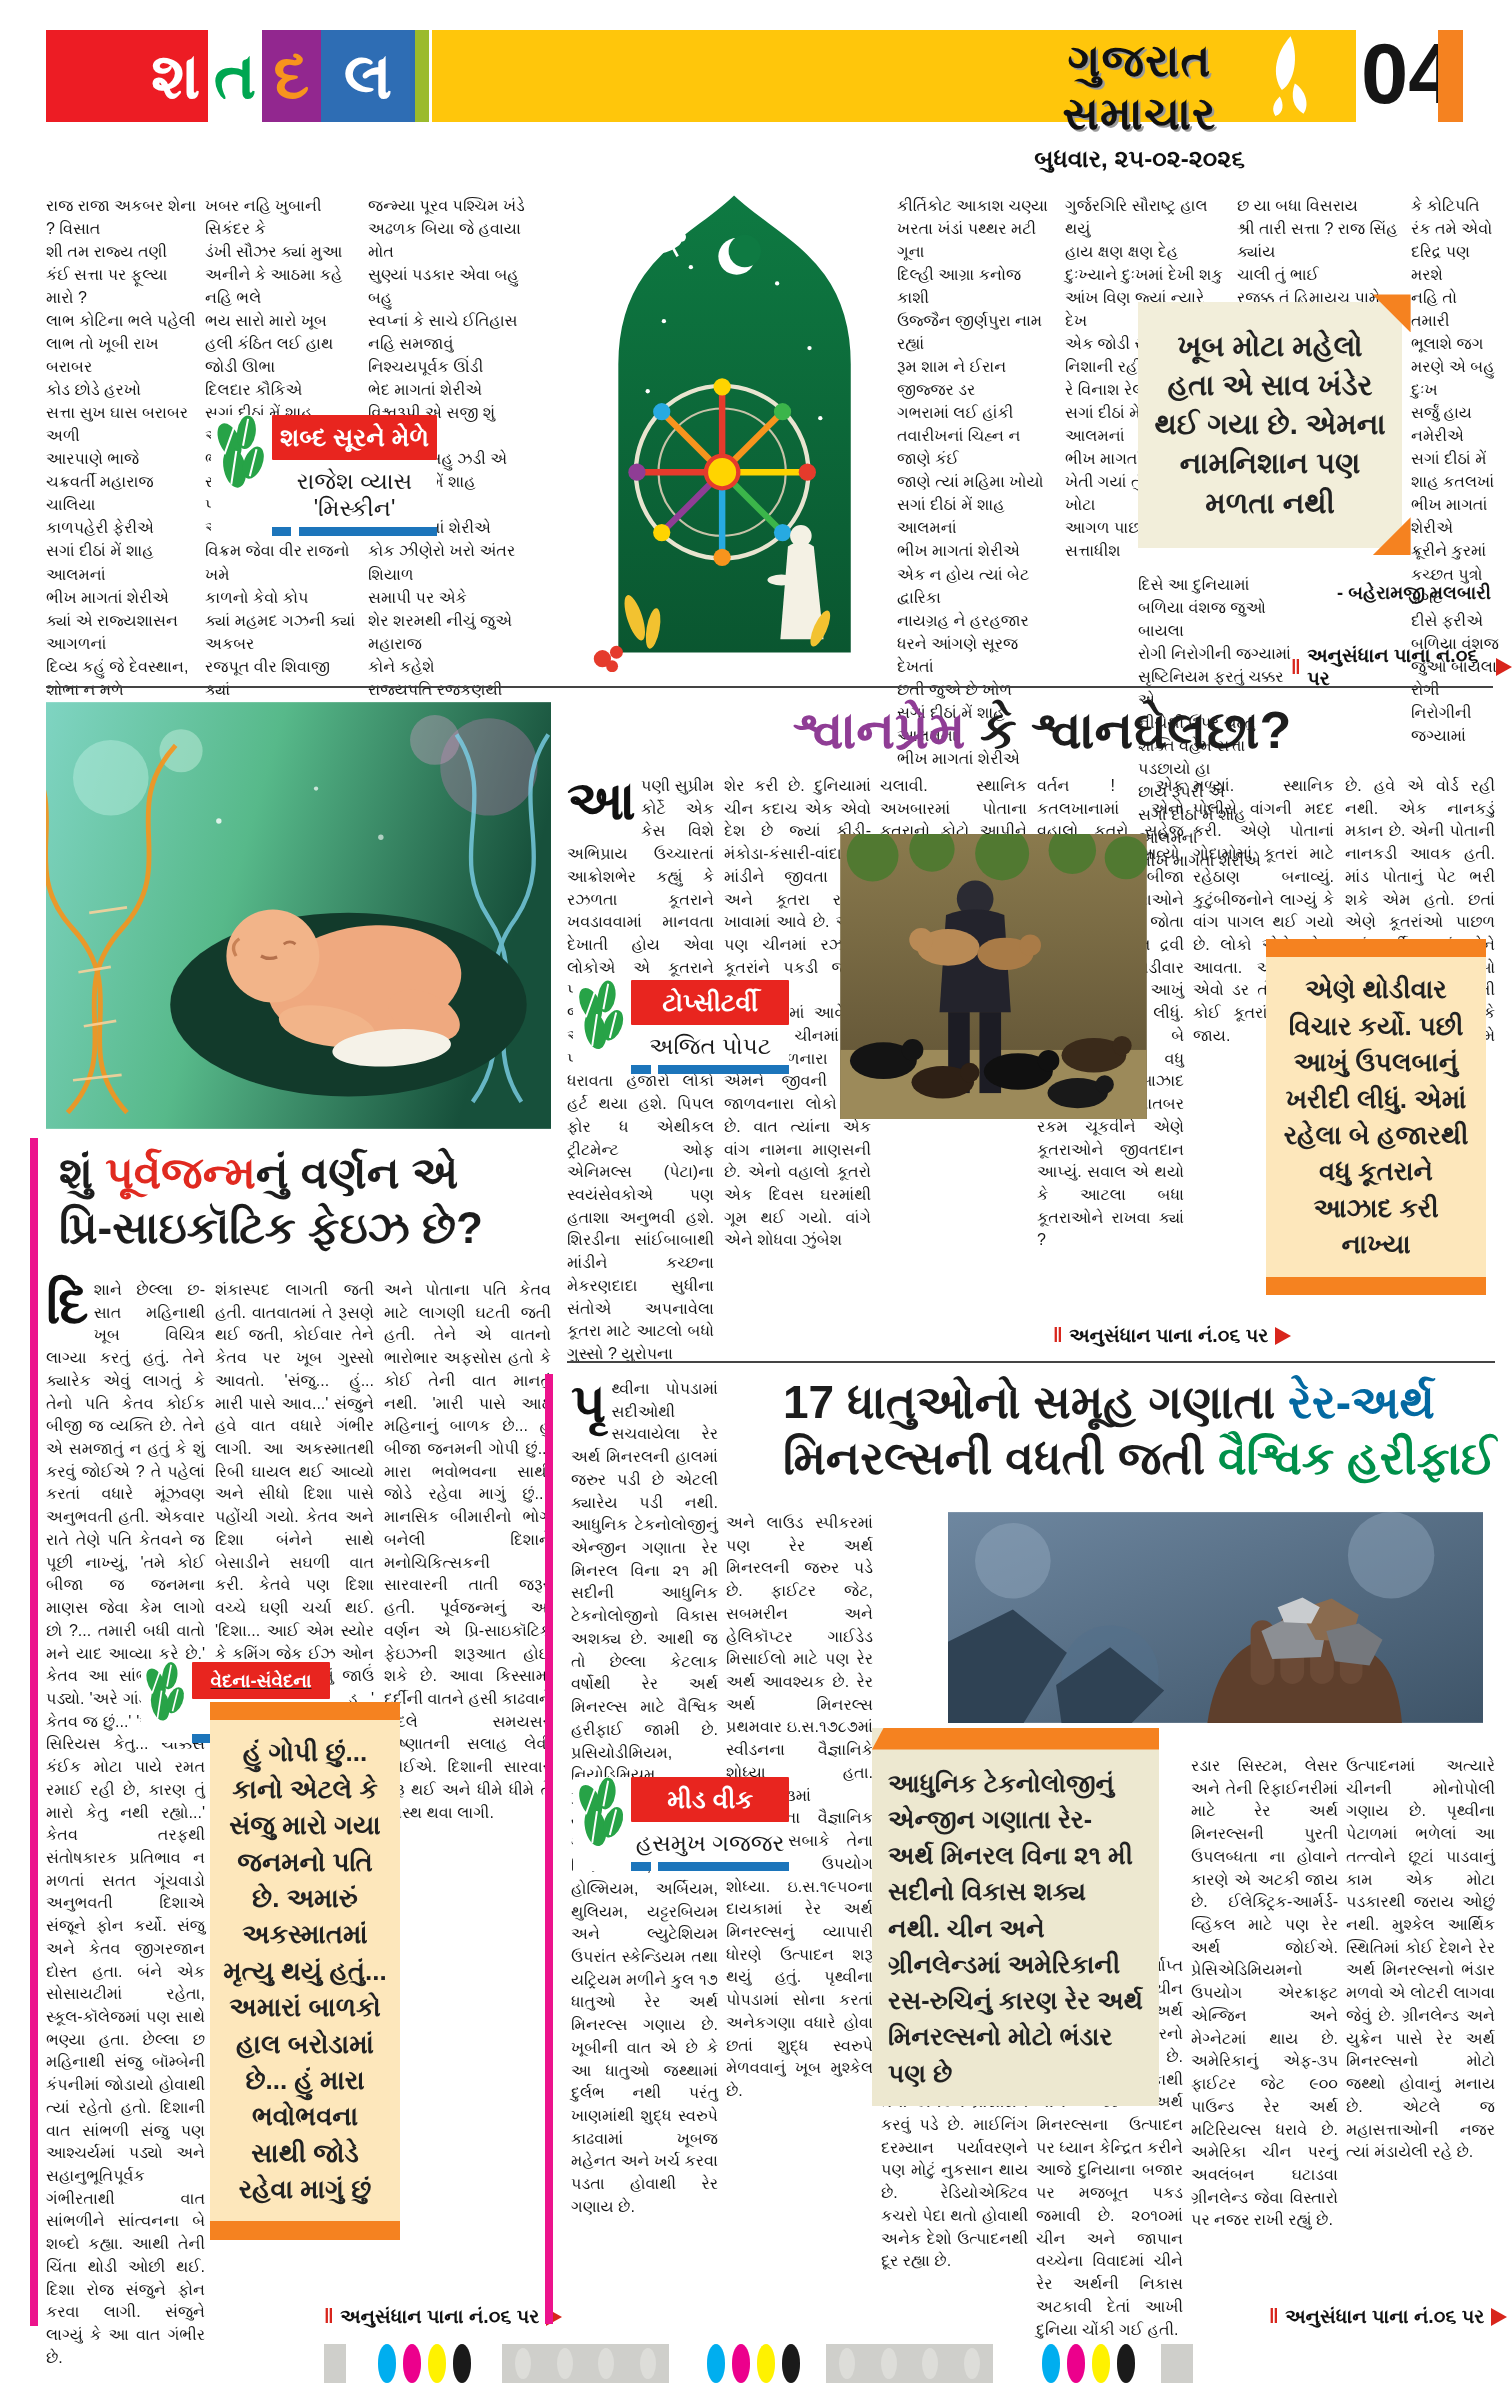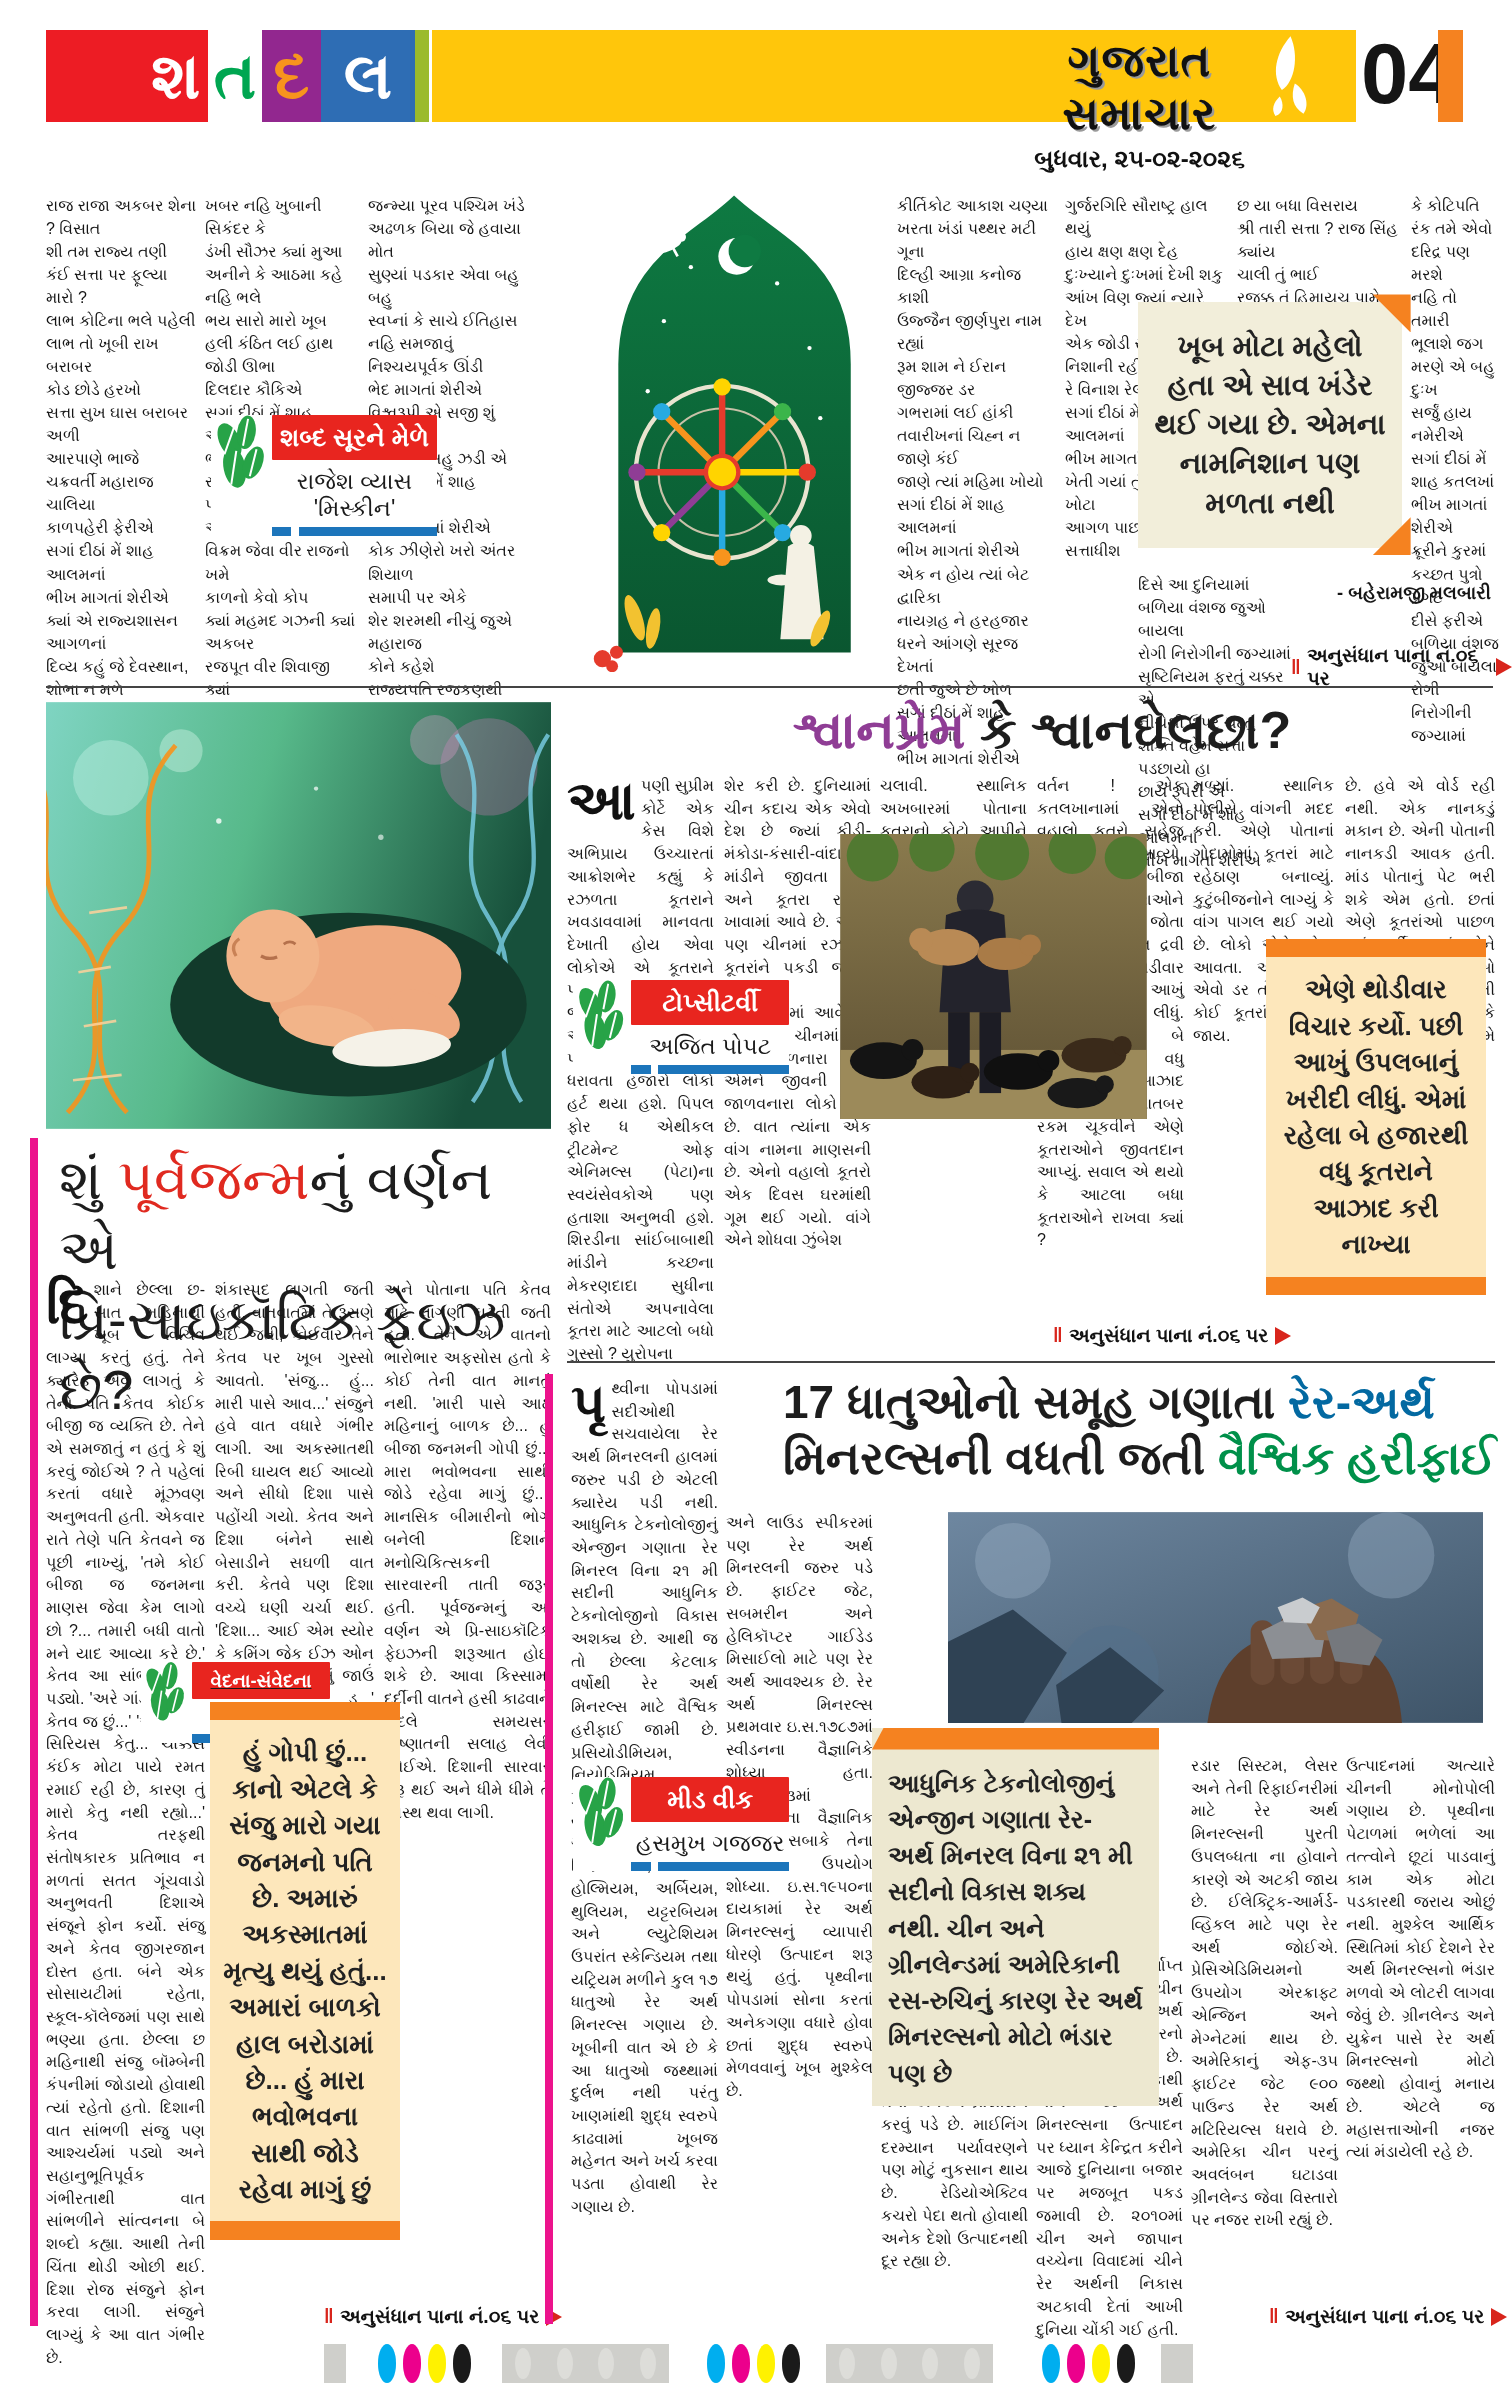--- a/index.html
+++ b/index.html
@@ -10,21 +10,21 @@
   .logo-tile{display:inline-block;height:92px;vertical-align:top;text-align:center;
              font-weight:bold;font-size:64px;line-height:92px;}
   .yellow-band{background:#FFC60B;height:92px;}
   .paper-name{font-size:45px;font-weight:bold;color:#111;text-shadow:2.2px 2.2px 0 #9a9a9a;letter-spacing:1.1px;}
   .date-line{font-size:24px;font-weight:bold;color:#111;margin-top:3.2px;}
   .page-number{font-size:85px;font-weight:600;color:#151515;line-height:1;}
   
   .h-top{font-size:52px;font-weight:bold;color:#D8251C;letter-spacing:0.5px;}
   .h-dog{font-size:52px;font-weight:bold;color:#1d1d1d;}
   .h-dog .accent{color:#8F3D95;}
-  .h-pj{font-size:56px;font-weight:normal;color:#1d1d1d;line-height:1.25;}
+  .h-pj{font-size:44px;font-weight:bold;color:#1d1d1d;line-height:1.25;}
   .h-pj .red{color:#E02A20;}
   .h-re{font-size:46px;font-weight:bold;color:#1d1d1d;line-height:1.22;}
   .h-re .red{color:#0369a1;}
   .h-re .green{color:#00904A;}
   
   .poem{white-space:pre-line;font-size:16px;line-height:1.44;color:#161616;}
   .body-text{font-size:16px;line-height:1.42;text-align:justify;color:#161616;}
   .drop{float:left;font-weight:bold;font-size:54px;line-height:.82;padding:3.2px 5.4px 0 0;color:#111;}
   .attrib{font-size:18.4px;font-weight:bold;color:#161616;text-align:right;}
   

